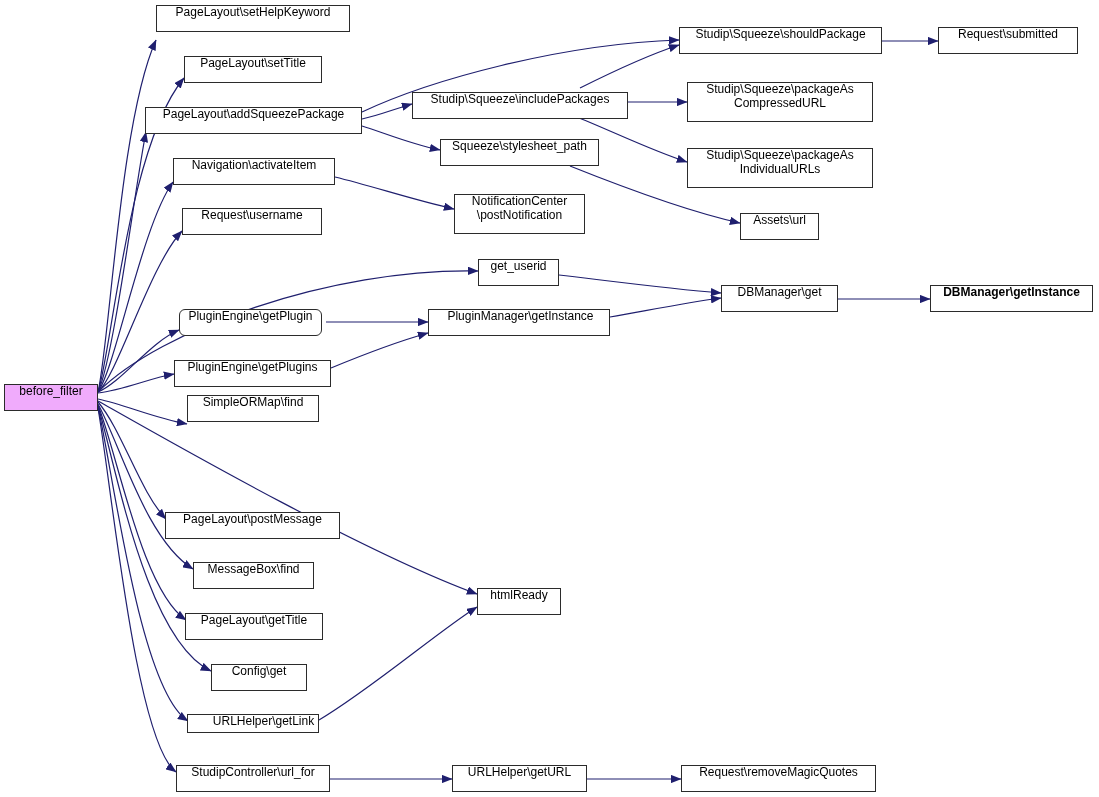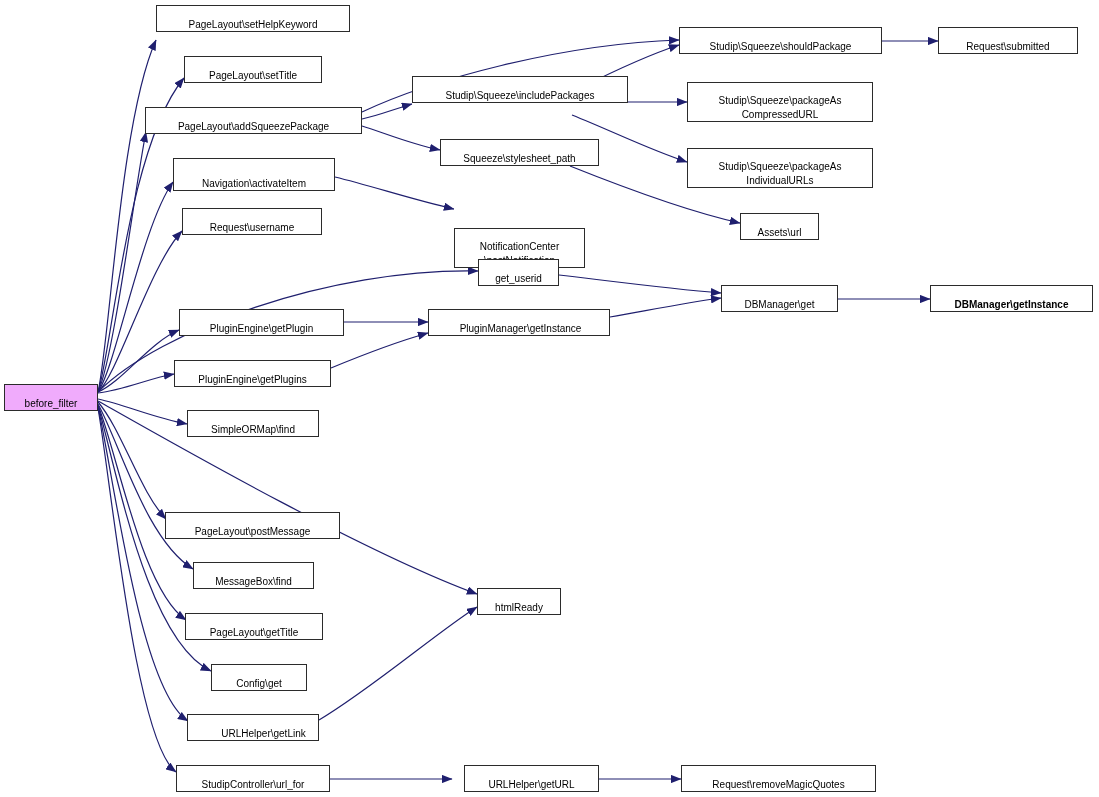--- a/index.html
+++ b/index.html
@@ -24,25 +24,25 @@
     width: 1099px;
     height: 797px;
   }
   .node {
     position: absolute;
     box-sizing: border-box;
     border: 1px solid #2b2b2b;
     background: #ffffff;
     color: #000000;
     display: flex;
-    align-items: flex-end;
+    align-items: flex-start;
     justify-content: center;
     text-align: center;
     font-family: "Liberation Sans", sans-serif;
-    font-size: 10px;
+    font-size: 12px;
     line-height: 13.5px;
     letter-spacing: 0px;
     white-space: pre-line;
     padding: 0 3px;
     z-index: 5;
   }
   .node.root {
     background: #f0abfc;
     border-color: #2b2b2b;
   }
@@ -95,39 +95,39 @@
         <path d="M 319 720 C 370 690 440 630 477 607" fill="none" stroke="#1f1f6e" stroke-width="1.2" marker-end="url(#arrowhead)"></path>
         <path d="M 330 779 C 370 779 414 779 452 779" fill="none" stroke="#1f1f6e" stroke-width="1.2" marker-end="url(#arrowhead)"></path>
         <path d="M 587 779 C 620 779 652 779 681 779" fill="none" stroke="#1f1f6e" stroke-width="1.2" marker-end="url(#arrowhead)"></path>
       </g>
   </svg>
   <div id="node-layer">
       <div class="node root" style="left: 4px; top: 384px; width: 94px; height: 27px;"><span class="label">before_filter</span></div>
       <div class="node" style="left: 156px; top: 5px; width: 194px; height: 27px;"><span class="label">PageLayout\setHelpKeyword</span></div>
       <div class="node" style="left: 184px; top: 56px; width: 138px; height: 27px;"><span class="label">PageLayout\setTitle</span></div>
       <div class="node" style="left: 145px; top: 107px; width: 217px; height: 27px;"><span class="label">PageLayout\addSqueezePackage</span></div>
-      <div class="node" style="left: 173px; top: 158px; width: 162px; height: 33px;"><span class="label">Navigation\activateItem</span></div>
+      <div class="node" style="left: 173px; top: 158px; width: 162px; height: 27px;"><span class="label">Navigation\activateItem</span></div>
       <div class="node" style="left: 182px; top: 208px; width: 140px; height: 27px;"><span class="label">Request\username</span></div>
-      <div class="node" style="left: 179px; top: 309px; width: 165px; height: 27px;"><span class="label">PluginEngine\getPlugin</span></div>
+      <div class="node" style="left: 179px; top: 309px; width: 143px; height: 27px; border-radius: 6px;"><span class="label">PluginEngine\getPlugin</span></div>
       <div class="node" style="left: 174px; top: 360px; width: 157px; height: 27px;"><span class="label">PluginEngine\getPlugins</span></div>
-      <div class="node" style="left: 187px; top: 410px; width: 132px; height: 27px;"><span class="label">SimpleORMap\find</span></div>
+      <div class="node" style="left: 187px; top: 395px; width: 132px; height: 27px;"><span class="label">SimpleORMap\find</span></div>
       <div class="node" style="left: 165px; top: 512px; width: 175px; height: 27px;"><span class="label">PageLayout\postMessage</span></div>
       <div class="node" style="left: 193px; top: 562px; width: 121px; height: 27px;"><span class="label">MessageBox\find</span></div>
       <div class="node" style="left: 185px; top: 613px; width: 138px; height: 27px;"><span class="label">PageLayout\getTitle</span></div>
       <div class="node" style="left: 211px; top: 664px; width: 96px; height: 27px;"><span class="label">Config\get</span></div>
-      <div class="node" style="left: 187px; top: 714px; width: 132px; height: 27px; padding-left: 24px;"><span class="label">URLHelper\getLink</span></div>
+      <div class="node" style="left: 187px; top: 714px; width: 132px; height: 19px; padding-left: 24px;"><span class="label">URLHelper\getLink</span></div>
       <div class="node" style="left: 176px; top: 765px; width: 154px; height: 27px;"><span class="label">StudipController\url_for</span></div>
-      <div class="node" style="left: 412px; top: 76px; width: 216px; height: 27px;"><span class="label">Studip\Squeeze\includePackages</span></div>
+      <div class="node" style="left: 412px; top: 92px; width: 216px; height: 27px;"><span class="label">Studip\Squeeze\includePackages</span></div>
       <div class="node" style="left: 440px; top: 139px; width: 159px; height: 27px;"><span class="label">Squeeze\stylesheet_path</span></div>
-      <div class="node" style="left: 454px; top: 194px; width: 131px; height: 40px; margin-top: 34px;"><span class="label">NotificationCenter
+      <div class="node" style="left: 454px; top: 194px; width: 131px; height: 40px;"><span class="label">NotificationCenter
 \postNotification</span></div>
       <div class="node" style="left: 478px; top: 259px; width: 81px; height: 27px;"><span class="label">get_userid</span></div>
       <div class="node" style="left: 428px; top: 309px; width: 182px; height: 27px; padding-left: 6px;"><span class="label">PluginManager\getInstance</span></div>
       <div class="node" style="left: 477px; top: 588px; width: 84px; height: 27px;"><span class="label">htmlReady</span></div>
-      <div class="node" style="left: 464px; top: 765px; width: 135px; height: 27px;"><span class="label">URLHelper\getURL</span></div>
+      <div class="node" style="left: 452px; top: 765px; width: 135px; height: 27px;"><span class="label">URLHelper\getURL</span></div>
       <div class="node" style="left: 679px; top: 27px; width: 203px; height: 27px;"><span class="label">Studip\Squeeze\shouldPackage</span></div>
       <div class="node" style="left: 687px; top: 82px; width: 186px; height: 40px;"><span class="label">Studip\Squeeze\packageAs
 CompressedURL</span></div>
       <div class="node" style="left: 687px; top: 148px; width: 186px; height: 40px;"><span class="label">Studip\Squeeze\packageAs
 IndividualURLs</span></div>
       <div class="node" style="left: 740px; top: 213px; width: 79px; height: 27px;"><span class="label">Assets\url</span></div>
       <div class="node" style="left: 721px; top: 285px; width: 117px; height: 27px;"><span class="label">DBManager\get</span></div>
       <div class="node" style="left: 938px; top: 27px; width: 140px; height: 27px;"><span class="label">Request\submitted</span></div>
       <div class="node" style="left: 930px; top: 285px; width: 163px; height: 27px; font-weight: bold;"><span class="label">DBManager\getInstance</span></div>
       <div class="node" style="left: 681px; top: 765px; width: 195px; height: 27px;"><span class="label">Request\removeMagicQuotes</span></div>

